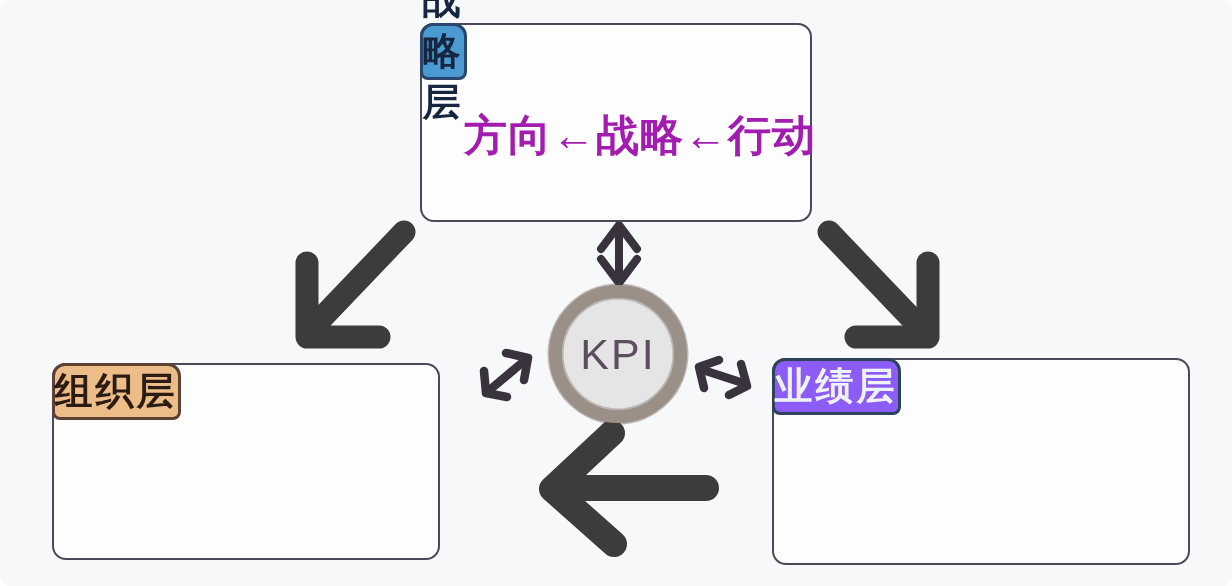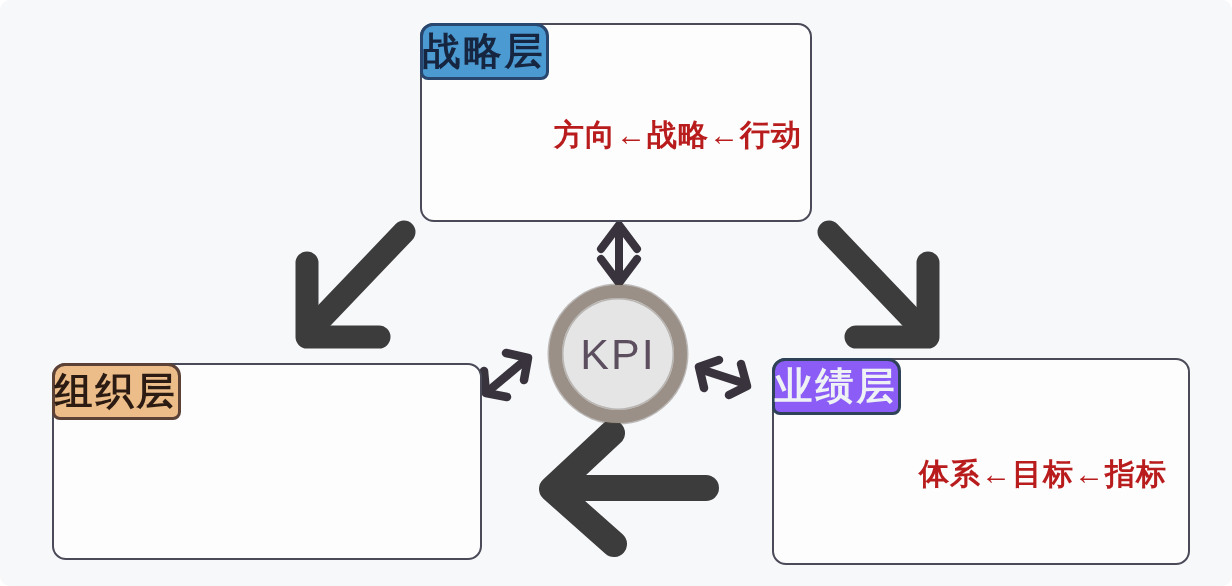--- a/index.html
+++ b/index.html
@@ -36,31 +36,31 @@
     justify-content: center;
     font-size: 38px;
     font-weight: 700;
     letter-spacing: 3px;
   }
   .card-body {
     flex: 1;
     display: flex;
     align-items: center;
     justify-content: center;
-    font-size: 30px;
+    font-size: 43px;
     font-weight: 700;
-    color: #b91c1c;
+    color: #a21caf;
     letter-spacing: 1px;
     padding-bottom: 6px;
     white-space: nowrap;
     margin-top: 32px;
   }
   .card-strategy { left: 420px; top: 23px;  width: 392px; height: 199px; }
   .card-strategy .card-header { background: #4c9ad2; border-color: #28466e; color: #162540; }
-  .card-org      { left: 52px;  top: 363px; width: 430px; height: 197px; }
+  .card-org      { left: 52px;  top: 363px; width: 388px; height: 197px; }
   .card-org .card-header      { background: #ecbd89; border-color: #5c4137; color: #2b1b12; }
   .card-perf     { left: 772px; top: 358px; width: 418px; height: 207px; }
   .card-perf .card-header     { background: #8b5cf6; border-color: #2e4258; color: #eef2f5; }
 
   
   .kpi-circle {
     position: absolute;
     left: 549px;
     top: 285px;
     width: 138px;
@@ -153,20 +153,19 @@
   <div class="card card-org">
     <div class="card-header">
       <span>组织层</span>
     </div>
   </div>
 
   <div class="card card-perf">
     <div class="card-header">
       <span>业绩层</span>
     </div>
-    <div class="card-body">体系←目标←指标</div>
   </div>
 
   <div class="kpi-circle">
     <span class="kpi-label">KPI</span>
   </div>
 
 </div>
 
 </body></html>

